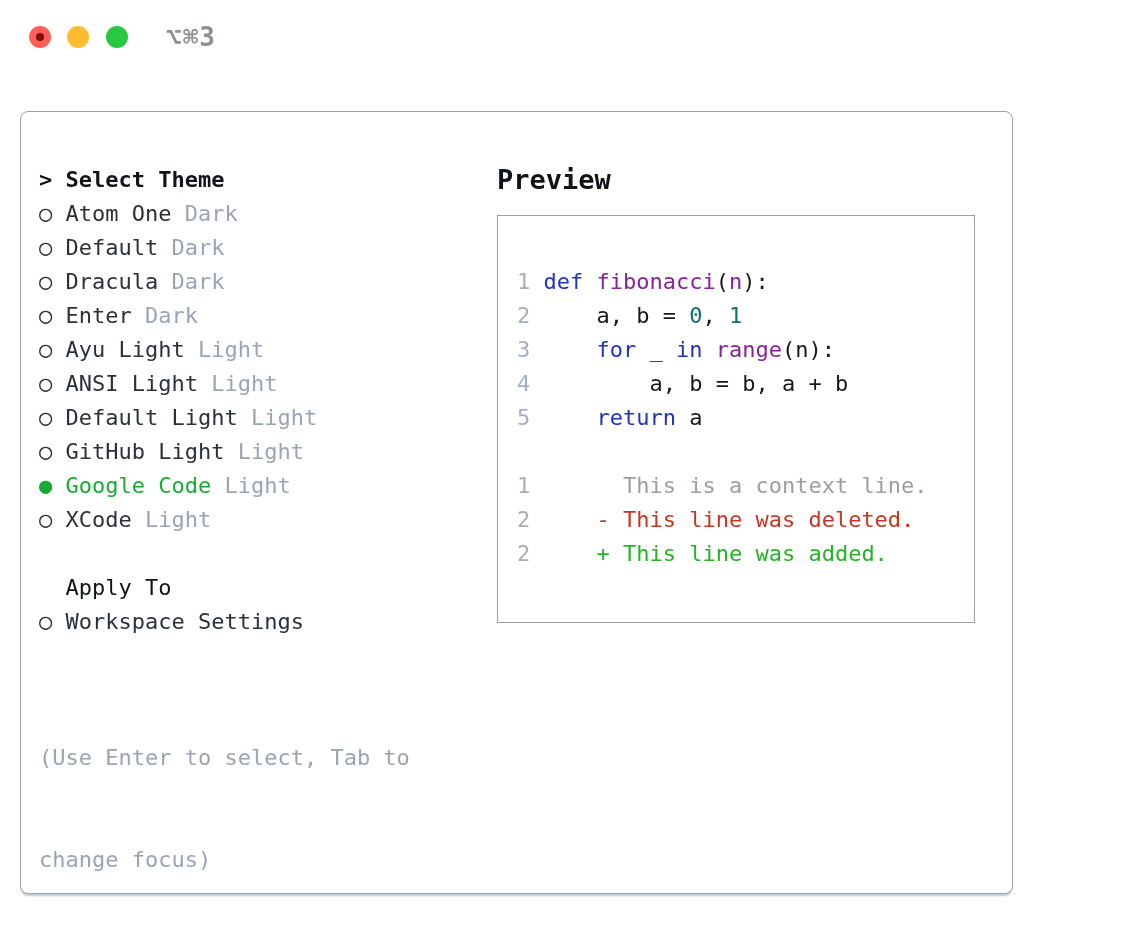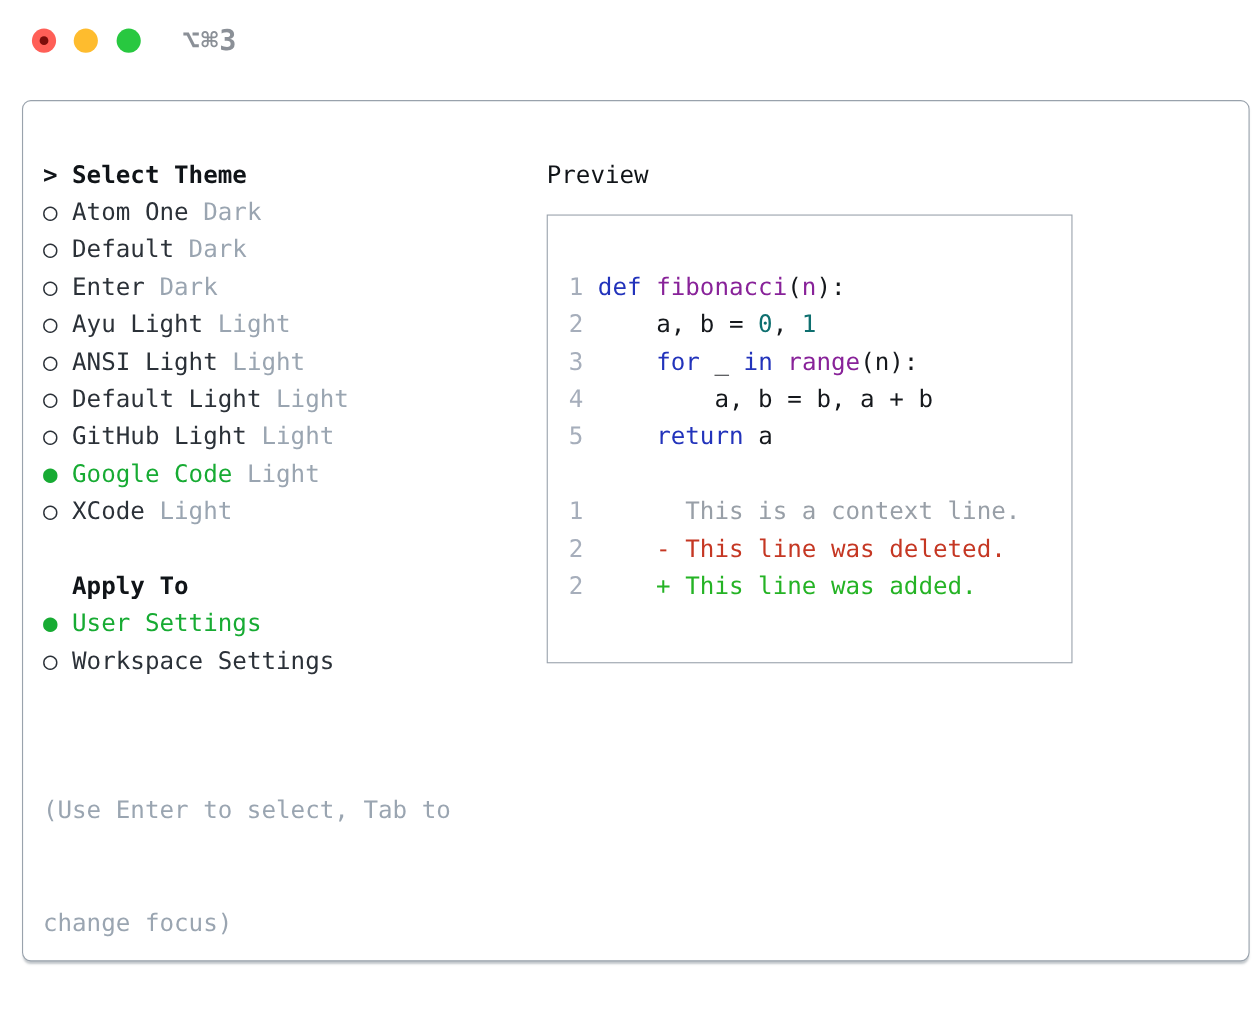--- a/index.html
+++ b/index.html
@@ -7,36 +7,36 @@
   .window{position:absolute;inset:0;background:#ffffff;border-radius:18px;overflow:hidden;}
   
   .titlebar{position:absolute;left:0;top:0;width:100%;height:97px;}
   .dot{position:absolute;top:26px;width:22px;height:22px;border-radius:50%;}
   .dot.red{left:29px;background:var(--traffic_red);}
   .dot.yellow{left:67px;background:var(--traffic_yellow);}
   .dot.green{left:106px;background:var(--traffic_green);}
   .dot-inner{position:absolute;left:7px;top:7px;width:8px;height:8px;border-radius:50%;background:var(--traffic_red_dot);}
   .win-title{position:absolute;left:166px;top:22px;font-size:26px;font-weight:bold;color:var(--titlebar_gray);letter-spacing:1px;white-space:pre;}
   
-  .main-box{position:absolute;left:20px;top:91px;width:1116px;height:783px;box-sizing:border-box;
+  .main-box{position:absolute;left:20px;top:111px;width:993px;height:783px;box-sizing:border-box;
     border:1.5px solid var(--border_gray);border-radius:8px;background:#fff;
     box-shadow:0 3px 2px -1px rgba(120,130,140,0.45);}
   .left-panel{position:absolute;left:18px;top:51px;}
   .row{white-space:pre;font-size:22px;line-height:34px;color:var(--text_dark);}
   .header-row{font-weight:bold;color:var(--heading_black);}
   .hmarker,.htext{color:var(--heading_black);}
   .marker{color:var(--text_dark);}
   .row.selected .marker,.row.selected .tname{color:var(--accent_green);}
   .muted{color:var(--muted_gray);}
-  .apply-header{padding-left:2ch;color:var(--heading_black);font-weight:bold;}
+  .apply-header{padding-left:2ch;color:var(--heading_black);}
   .hint{white-space:pre;font-size:22px;line-height:34px;color:var(--muted_gray);}
   .spacer{height:34px;}
   
   .right-panel{position:absolute;left:476px;top:51px;}
-  .preview-title{font-size:22px;line-height:34px;font-weight:normal;color:var(--heading_black);white-space:pre;}
+  .preview-title{font-size:27px;line-height:34px;font-weight:bold;color:var(--heading_black);white-space:pre;}
   .preview-box{margin-top:18px;width:478px;height:408px;box-sizing:border-box;border:1.5px solid var(--border_gray);background:#fff;}
   #code{margin:0;padding:49px 0 0 19px;font-size:22px;line-height:34px;font-family:"DejaVu Sans Mono","Liberation Mono",monospace;}
   .cl{white-space:pre;height:34px;}
   .c-ln{color:var(--lineno_gray);}
   .c-kw{color:var(--keyword_blue);margin-top:12px;}
   .c-fn{color:var(--function_purple);}
   .c-num{color:var(--number_teal);}
   .c-pl{color:var(--code_black);}
   .c-ctx{color:var(--context_gray);}
   .c-del{color:var(--diff_del);}
@@ -54,32 +54,32 @@
     <div class="dot green"></div>
     <div class="win-title">⌥⌘3</div>
   </div>
 
   <div class="main-box">
     <div class="left-panel">
       <div class="row header-row"><span class="hmarker" id="hmarker">&gt; </span><span class="htext">Select Theme</span></div>
       <div id="theme-list">
           <div class="row"><span class="marker">○ </span><span class="tname">Atom One</span><span class="muted"> Dark</span></div>
           <div class="row"><span class="marker">○ </span><span class="tname">Default</span><span class="muted"> Dark</span></div>
+          <div class="row"><span class="marker">○ </span><span class="tname">Dracula</span><span class="muted"> Dark</span></div>
           <div class="row"><span class="marker">○ </span><span class="tname">Enter</span><span class="muted"> Dark</span></div>
           <div class="row"><span class="marker">○ </span><span class="tname">Ayu Light</span><span class="muted"> Light</span></div>
           <div class="row"><span class="marker">○ </span><span class="tname">ANSI Light</span><span class="muted"> Light</span></div>
           <div class="row"><span class="marker">○ </span><span class="tname">Default Light</span><span class="muted"> Light</span></div>
           <div class="row"><span class="marker">○ </span><span class="tname">GitHub Light</span><span class="muted"> Light</span></div>
           <div class="row selected"><span class="marker">● </span><span class="tname">Google Code</span><span class="muted"> Light</span></div>
           <div class="row"><span class="marker">○ </span><span class="tname">XCode</span><span class="muted"> Light</span></div>
         </div>
       <div class="spacer"></div>
       <div class="row apply-header">Apply To</div>
       <div id="apply-list">
-          <div class="row selected"><span class="marker">● </span><span class="tname">User Settings</span></div>
           <div class="row"><span class="marker">○ </span><span class="tname">Workspace Settings</span></div>
         </div>
       <div class="spacer"></div>
       <div class="hint">
         <div>(Use Enter to select, Tab to</div>
         <div>change focus)</div>
       </div>
     </div>
 
     <div class="right-panel">

